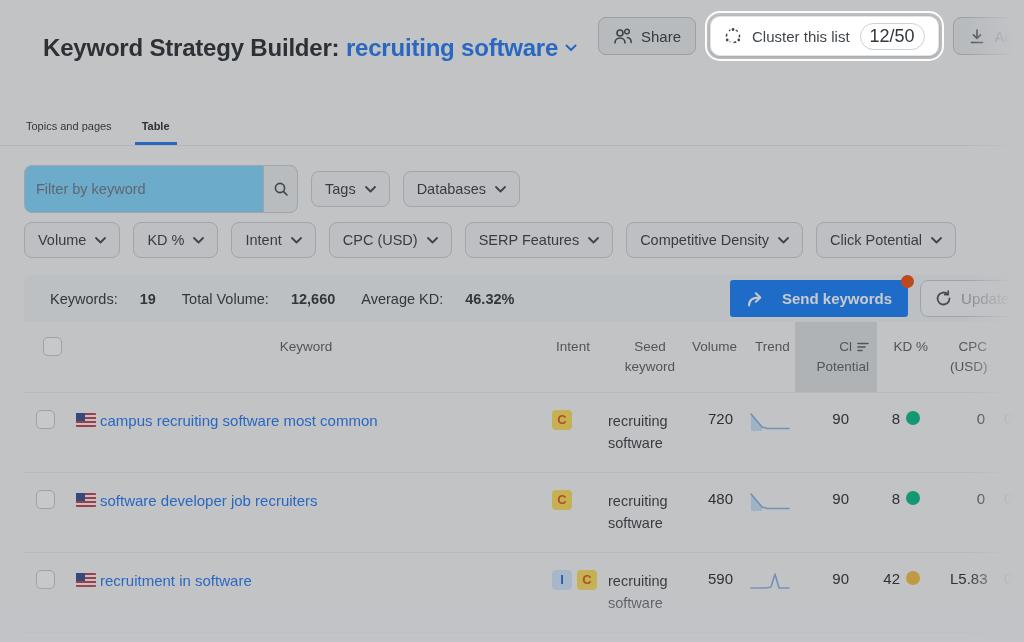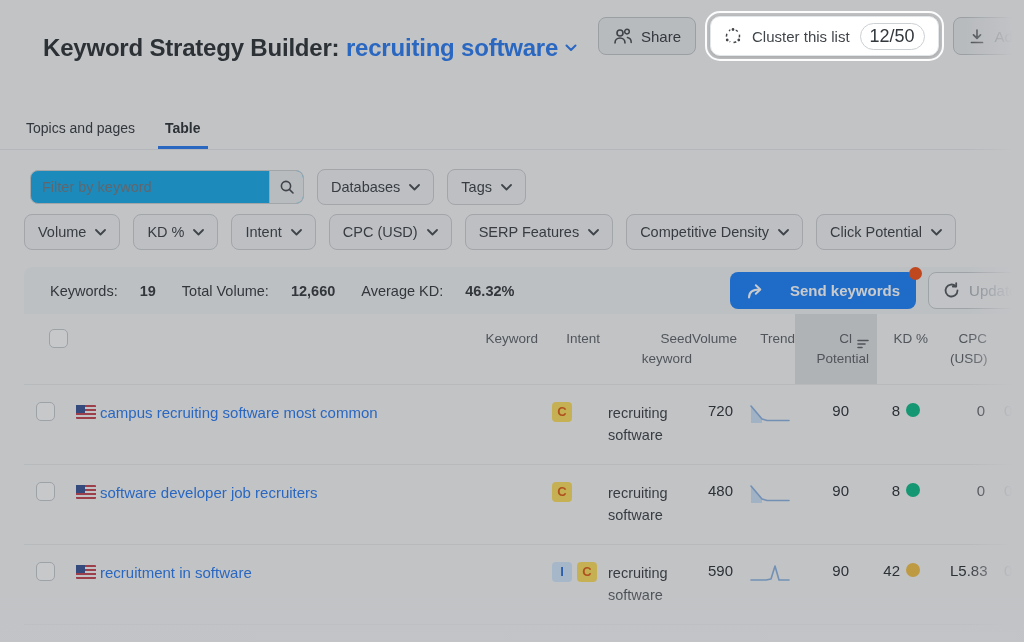--- a/index.html
+++ b/index.html
@@ -23,49 +23,49 @@
   .btn{height:38px;display:inline-flex;align-items:center;gap:9px;padding:0 14px;border-radius:8px;
     font-size:15px;border:1px solid #bec3c6;background:#e8eaec;color:#2e3338;cursor:pointer;white-space:nowrap;
     font-family:inherit;box-sizing:border-box;}
   .btn-cluster{position:relative;z-index:60;height:40px;background:#ffffff;border:1px solid #e3e6e8;
     border-radius:10px;color:#41464b;box-shadow:0 1px 5px rgba(0,0,0,0.18);
     outline:2px solid rgba(255,255,255,0.95);outline-offset:3px;padding:0 13px;gap:10px;}
   .pill{border:1px solid #ccd0d3;border-radius:999px;padding:2px 9px;font-size:18px;color:#33383d;}
   .btn-add{width:150px;color:#8b9196;}
   
   .tabs{display:flex;gap:21px;padding:42px 0 0 24px;border-bottom:1px solid #e1e5e8;align-items:flex-end;}
-  .tab{font-size:14px;padding:0 2px 13px;color:#2b3035;font-weight:500;cursor:pointer;text-align:right;}
+  .tab{font-size:11px;padding:0 2px 13px;color:#2b3035;font-weight:500;cursor:pointer;text-align:right;}
   .tab.active{font-weight:bold;border-bottom:3px solid #1e74f0;padding:0 7px 10px;color:#23282d;}
   
   .filters{padding:19px 0 0 24px;}
   .frow{display:flex;gap:13px;margin-bottom:9px;align-items:center;white-space:nowrap;}
-  .search-box{display:flex;width:274px;height:34px;border:1px solid #c8ccce;border-radius:8px;
-    background:#0ea5e9;overflow:hidden;box-sizing:border-box;flex:none;margin-left:6px;}
+  .search-box{display:flex;width:274px;height:48px;border:1px solid #c8ccce;border-radius:8px;
+    background:#7dd3fc;overflow:hidden;box-sizing:border-box;flex:none;}
   .search-box input{flex:1;border:none;background:transparent;padding:0 11px;font-size:14.5px;
     color:#454b50;outline:none;font-family:inherit;min-width:0;}
   .search-box input::placeholder{color:#6c7378;opacity:1;}
   .search-btn{width:34px;border:none;border-left:1px solid #c8ccce;background:#e8ebed;
     display:flex;align-items:center;justify-content:center;cursor:pointer;flex:none;}
   .chip{height:34px;display:inline-flex;align-items:center;gap:9px;padding:0 13px;flex:none;
     border:1px solid #c8ccce;border-radius:8px;background:#eef0f2;font-size:14.5px;color:#33383d;cursor:pointer;}
   
   .card{margin:17px 0 0 24px;width:1046px;}
   .summary{height:47px;background:#eff1f2;border-radius:8px 8px 0 0;display:flex;align-items:center;
     padding:0 0 0 26px;font-size:14.5px;color:#2b3035;gap:26px;position:relative;box-sizing:border-box;}
   .stat b{margin-left:22px;}
   .summary-actions{position:absolute;left:706px;top:5px;display:flex;gap:12px;align-items:center;}
-  .btn-send{position:relative;height:37px;background:#0f7bfa;color:#fff;border:none;border-radius:8px;
-    font-size:15px;font-weight:bold;padding:0 16px;display:flex;align-items:center;gap:26px;cursor:pointer;font-family:inherit;}
+  .btn-send{position:relative;height:37px;background:#0f7bfa;color:#fff;border:none;border-radius:3px;
+    font-size:15px;font-weight:bold;padding:0 16px;display:flex;align-items:center;gap:18px;cursor:pointer;font-family:inherit;}
   .dot-notif{position:absolute;top:-5px;right:-6px;width:13px;height:13px;border-radius:50%;background:#f2480b;}
   .btn-update{height:37px;background:#f4f6f7;border:1px solid #c3c8cb;border-radius:8px;color:#9aa1a7;
     font-size:15px;display:flex;align-items:center;gap:9px;padding:0 14px;cursor:pointer;font-family:inherit;}
   
   table{border-collapse:collapse;table-layout:fixed;width:1046px;}
   th{vertical-align:top;padding:15px 0 0 0;font-weight:normal;font-size:13.5px;color:#565b60;
-    line-height:1.45;text-align:right;height:70px;box-sizing:border-box;}
+    line-height:1.45;text-align:center;height:70px;box-sizing:border-box;}
   td{vertical-align:top;padding:17px 0 0 0;height:80px;box-sizing:border-box;border-top:1px solid #e6e9ea;
     font-size:15px;color:#23282d;}
   th.h-check,td.c-check{padding-left:12px;}
   .checkbox{display:inline-block;width:19px;height:19px;border:1.5px solid #c2c7cb;border-radius:5px;
     background:#fbfcfc;box-sizing:border-box;cursor:pointer;}
   th.h-kw{padding-left:6px;}
   .kw-wrap{display:flex;gap:4px;padding-left:8px;align-items:flex-start;}
   .kw-link{color:#1e74f0;text-decoration:none;font-size:15px;line-height:1.4;cursor:pointer;}
   .flag{width:20px;height:14px;flex:none;margin-top:3px;border-radius:1px;position:relative;
     background:repeating-linear-gradient(#c23b4a 0 2px,#f3f4f5 2px 4px);}
@@ -76,21 +76,21 @@
   .badge{display:inline-flex;width:20px;height:20px;align-items:center;justify-content:center;
     border-radius:4px;font-size:13px;font-weight:bold;flex:none;}
   .badge-c{background:#fbdb56;color:#db560c;}
   .badge-i{background:#cde4fa;color:#2468c8;}
   th.h-seed,td.c-seed{padding-left:8px;}
   td.c-seed{font-size:14.5px;color:#33383d;line-height:1.55;padding-right:10px;}
   th.h-vol,td.c-vol{text-align:right;padding-right:4px;}
   th.h-trend{padding-left:13px;}
   td.c-trend{padding-left:13px;}
   th.h-cp{background:#dcdfe1;text-align:right;padding-right:8px;}
-  .cp-line1{display:flex;justify-content:flex-end;gap:5px;align-items:flex-end;}
+  .cp-line1{display:flex;justify-content:flex-end;gap:5px;align-items:center;}
   td.c-cp{text-align:right;padding-right:28px;}
   th.h-kd{text-align:right;padding-right:22px;}
   td.c-kd{padding-right:30px;}
   .kd-wrap{display:flex;justify-content:flex-end;gap:6px;align-items:center;}
   th.h-cpc{text-align:right;padding-right:13px;}
   td.c-cpc{text-align:right;padding-right:15px;}
   th.h-den,td.c-den{padding-left:4px;}
   td.c-den{color:#7d838a;}
   .spark{display:block;}
   .spark polyline,.spark path{fill:none;stroke:#84aede;stroke-width:1.6;stroke-linejoin:round;stroke-linecap:round;}
@@ -149,27 +149,27 @@
     <div class="search-box">
       <input type="text" placeholder="Filter by keyword" style="">
       <button class="search-btn">
         <svg class="icon" width="16" height="16" viewBox="0 0 16 16">
           <circle cx="7" cy="7" r="4.6" fill="none" stroke="#3f444a" stroke-width="1.6"></circle>
           <path d="M10.6 10.6L14 14" stroke="#3f444a" stroke-width="1.6" stroke-linecap="round"></path>
         </svg>
       </button>
     </div>
     <div class="chip">
+      <span>Tags</span>
+      <svg class="icon" width="11" height="7" viewBox="0 0 11 7">
+          <path d="M1 1l4.5 4.5L10 1" fill="none" stroke="#3f444a" stroke-width="1.8" stroke-linecap="round" stroke-linejoin="round"></path>
+        </svg>
+    </div>
+    <div class="chip">
       <span>Databases</span>
-      <svg class="icon" width="11" height="7" viewBox="0 0 11 7">
-          <path d="M1 1l4.5 4.5L10 1" fill="none" stroke="#3f444a" stroke-width="1.8" stroke-linecap="round" stroke-linejoin="round"></path>
-        </svg>
-    </div>
-    <div class="chip">
-      <span>Tags</span>
       <svg class="icon" width="11" height="7" viewBox="0 0 11 7">
           <path d="M1 1l4.5 4.5L10 1" fill="none" stroke="#3f444a" stroke-width="1.8" stroke-linecap="round" stroke-linejoin="round"></path>
         </svg>
     </div>
   </div>
   <div class="frow">
     <div class="chip">
       <span>Volume</span>
       <svg class="icon" width="11" height="7" viewBox="0 0 11 7">
           <path d="M1 1l4.5 4.5L10 1" fill="none" stroke="#3f444a" stroke-width="1.8" stroke-linecap="round" stroke-linejoin="round"></path>

